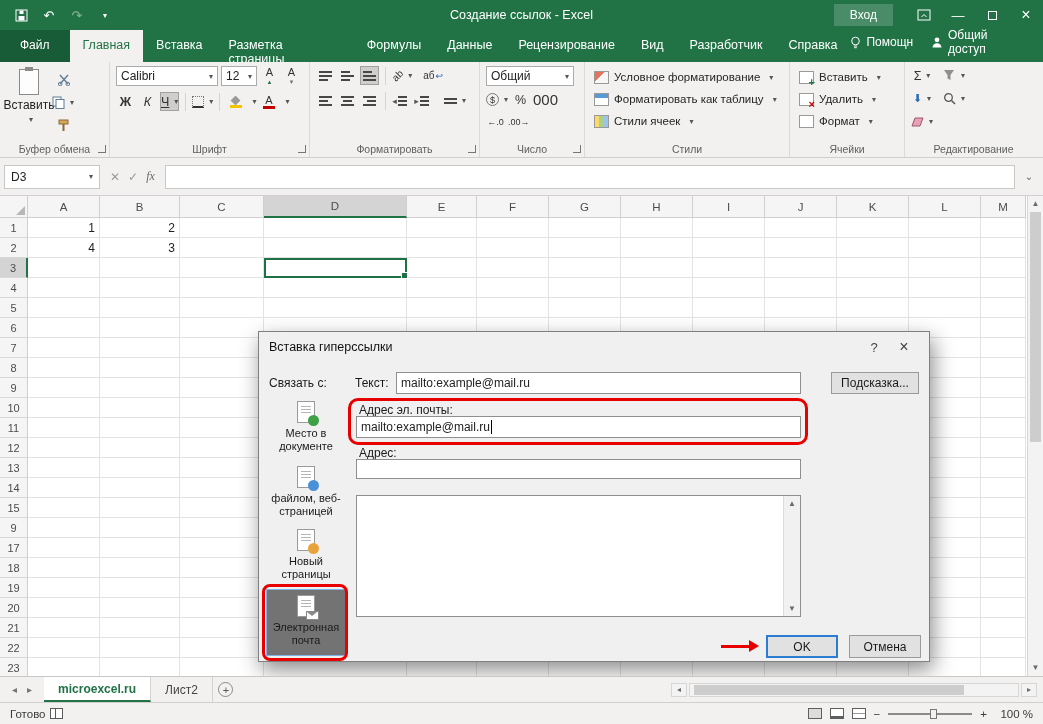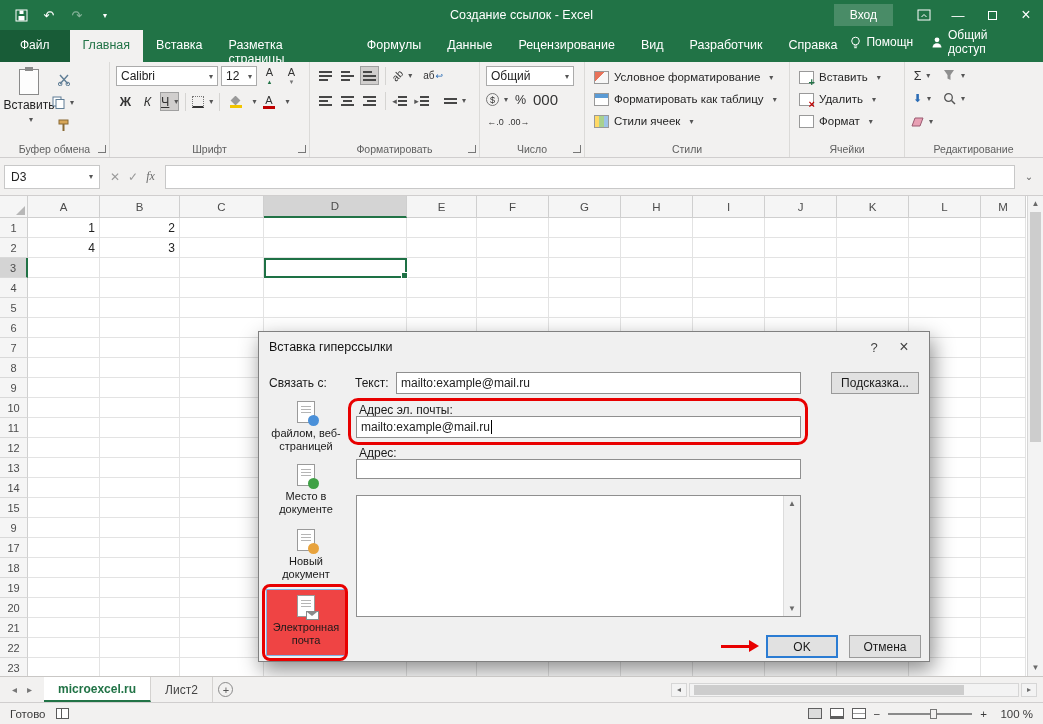--- a/index.html
+++ b/index.html
@@ -102,21 +102,21 @@
   .stab.active { background:#fff; color:#217346; font-weight:bold; border-bottom:2px solid #217346; }
   .addsheet { width:26px; display:flex; align-items:center; justify-content:center; }
   .addsheet i { width:15px; height:15px; border:1px solid #8a8a8a; border-radius:50%; font-style:normal; display:flex; align-items:center; justify-content:center; font-size:11px; color:#555; }
   .hscroll { margin-left:auto; display:flex; align-items:center; gap:2px; padding-right:6px; }
   .hscroll .ha { width:16px; height:14px; background:#f3f3f3; border:1px solid #d6d6d6; font-size:8px; color:#6a6a6a; display:flex; align-items:center; justify-content:center; }
   .htrack { width:330px; height:14px; background:#f3f3f3; border:1px solid #d6d6d6; position:relative; }
   .hthumb { position:absolute; left:4px; top:1px; bottom:1px; width:270px; background:#cdcdcd; }
 
   
   .statusbar { position:absolute; left:0; right:0; bottom:0; height:22px; background:#f2f1f0; border-top:1px solid #d0cece; display:flex; align-items:center; font-size:11.5px; color:#3b3b3b; }
-  .statusbar .ready { padding:0 10px 0 10px; }
+  .statusbar .ready { padding:0 4px 0 10px; }
   .macro-ico { width:13px; height:11px; border:1px solid #5a5a5a; background:#fff; position:relative; }
   .macro-ico::after { content:""; position:absolute; left:4px; top:0; bottom:0; width:1px; background:#5a5a5a; }
   .sb-right { margin-left:auto; display:flex; align-items:center; gap:8px; padding-right:10px; }
   .vico { width:14px; height:11px; border:1px solid #5f5f5f; background:#fff; }
   .vico.sel { background:#dcdcdc; }
   .vico.layout { border-bottom:3px solid #5f5f5f; }
   .vico.brk { background:linear-gradient(#fff 45%, #9a9a9a 45% 55%, #fff 55%); }
   .ztrack { width:84px; height:2px; background:#8a8a8a; position:relative; }
   .zthumb { position:absolute; left:50%; top:-4px; width:7px; height:10px; background:#f2f1f0; border:1px solid #777; }
   .zoomtxt { min-width:38px; text-align:right; }
@@ -126,21 +126,21 @@
   .dlg-title { height:30px; display:flex; align-items:center; padding:0 10px; font-size:12.5px; color:#111; }
   .dlg-btns { margin-left:auto; display:flex; }
   .dlg-btn { width:30px; height:24px; display:flex; align-items:center; justify-content:center; color:#444; font-size:13px; }
   .lbl { position:absolute; font-size:12px; color:#1a1a1a; }
   .tinput { position:absolute; background:#fff; border:1px solid #8f8f8f; font-size:12px; display:flex; align-items:center; padding:0 4px; white-space:nowrap; overflow:hidden; }
   .caret { display:inline-block; width:1px; height:14px; background:#000; margin-left:1px; }
   .pushbtn { position:absolute; background:#e1e1e1; border:1px solid #9a9a9a; display:flex; align-items:center; justify-content:center; font-size:12px; color:#1a1a1a; }
   .pushbtn.default { border:2px solid #2b7cd3; }
   .sidebar { position:absolute; left:7px; top:64px; width:82px; }
   .side-btn { width:80px; padding:5px 2px; display:flex; flex-direction:column; align-items:center; text-align:center; font-size:11px; line-height:1.15; color:#1a1a1a; }
-  .side-btn.selected { background:#ef4444; border:1px solid #7eb4ea; }
+  .side-btn.selected { background:#737373; border:1px solid #7eb4ea; }
   .doc { width:18px; height:22px; background:#fff; border:1px solid #9a9a9a; position:relative; margin-bottom:4px; flex:none; }
   .doc::before { content:""; position:absolute; left:3px; right:3px; top:4px; height:1px; background:#b5b5b5; box-shadow:0 3px 0 #b5b5b5, 0 6px 0 #b5b5b5; }
   .badge { position:absolute; right:-5px; bottom:-4px; width:11px; height:11px; border-radius:50%; }
   .badge.globe { background:#4a90d9; }
   .badge.place { background:#3fa045; }
   .badge.star { background:#e8a33d; }
   .badge.env { width:13px; height:9px; border-radius:0; background:#fdfdfd; border:1px solid #8a8a8a; }
   .badge.env::before { content:""; position:absolute; left:0; top:0; border-left:5.5px solid transparent; border-right:5.5px solid transparent; border-top:4px solid #8a8a8a; }
   .listbox { position:absolute; left:97px; top:163px; width:445px; height:122px; background:#fff; border:1px solid #8f8f8f; display:flex; }
   .lb-scroll { margin-left:auto; width:17px; background:#f1f1f1; border-left:1px solid #dcdcdc; display:flex; flex-direction:column; justify-content:space-between; font-size:8px; color:#6a6a6a; text-align:center; }
@@ -901,37 +901,37 @@
   </div>
 
   <span class="lbl" style="left:10px;top:44px">Связать с:</span>
   <span class="lbl" style="left:96px;top:44px">Текст:</span>
   <div class="tinput" style="left:137px;top:40px;width:405px;height:22px">
       <span>mailto:example@mail.ru</span>
     </div>
   <div class="pushbtn" style="left:572px;top:40px;width:88px;height:22px">Подсказка...</div>
 
   <div class="sidebar">
+    <div class="side-btn" style="height:60px;margin-bottom:5px">
+      <span class="doc">
+          <span class="badge place"></span>
+        </span>
+      <span>Место в документе</span>
+    </div>
     <div class="side-btn" style="height:60px;margin-bottom:3px">
       <span class="doc">
           <span class="badge globe"></span>
         </span>
       <span>файлом, веб-страницей</span>
     </div>
-    <div class="side-btn" style="height:60px;margin-bottom:5px">
-      <span class="doc">
-          <span class="badge place"></span>
-        </span>
-      <span>Место в документе</span>
-    </div>
     <div class="side-btn" style="height:57px;margin-bottom:8px">
       <span class="doc">
           <span class="badge star"></span>
         </span>
-      <span>Новый документ</span>
+      <span>Новый страницы</span>
     </div>
     <div class="side-btn selected" style="height:67px">
       <span class="doc">
           <span class="badge env"></span>
         </span>
       <span>Электронная почта</span>
     </div>
   </div>
 
   <span class="lbl" style="left:100px;top:71px">Адрес эл. почты:</span>

